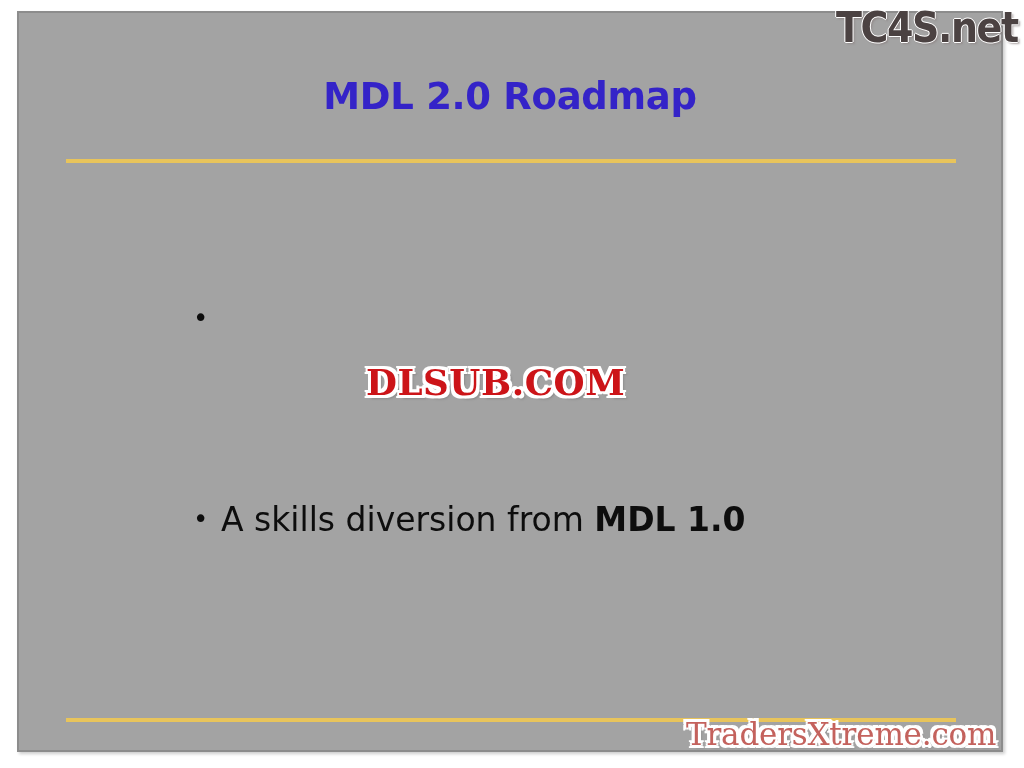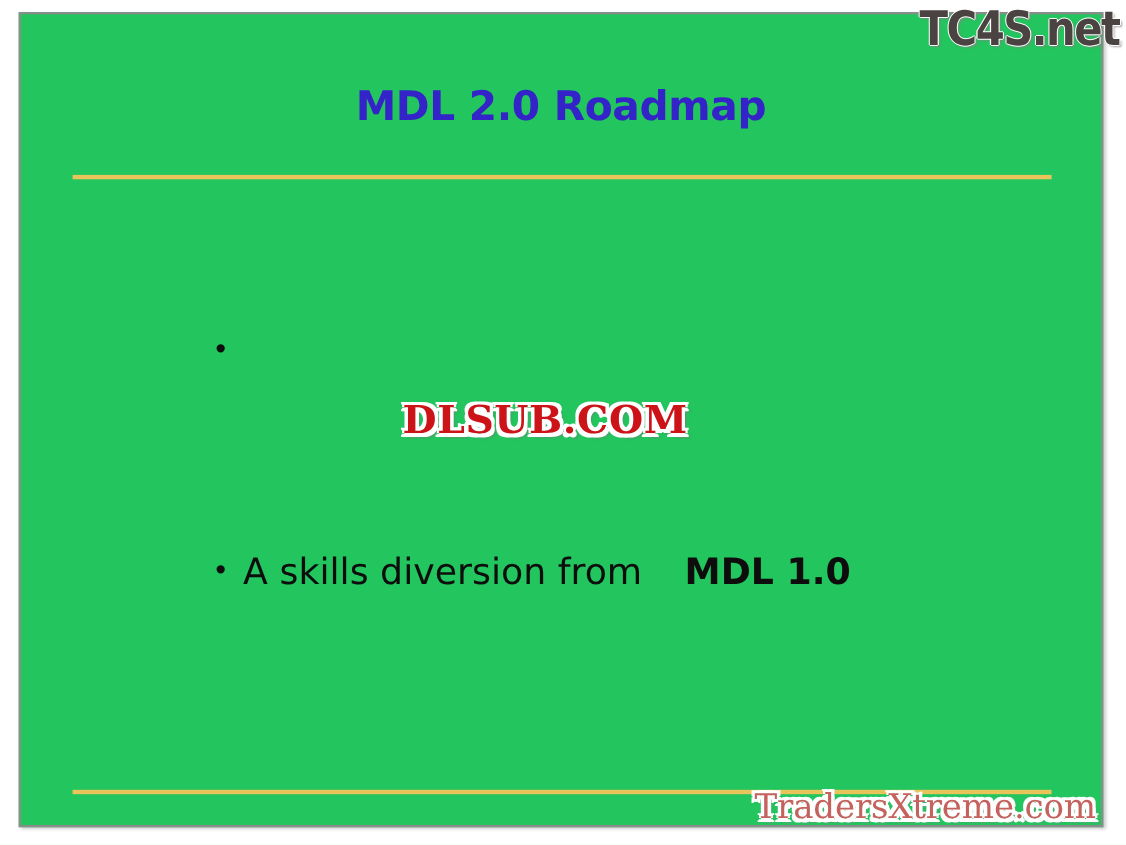--- a/index.html
+++ b/index.html
@@ -16,21 +16,21 @@
     position: relative;
   }
 
   
   #slide-frame {
     position: absolute;
     left: 17px;
     top: 11px;
     width: 986px;
     height: 741px;
-    background: #22c55e;
+    background: #a3a3a3;
     border: 2px solid #8c8c8c;
     box-sizing: border-box;
     box-shadow: 2px 2px 3px rgba(0,0,0,0.20);
   }
 
   
   #slide-title {
     position: absolute;
     left: 0;
     top: 62px;
@@ -78,21 +78,21 @@
     line-height: 51px;
     text-align: left;
     padding-left: 14px;
     box-sizing: border-box;
     color: #0d0d0d;
   }
   .bullet-text {
     flex: 1 1 auto;
     max-width: 640px;
   }
-  .bullet-text .strong { font-weight: bold; margin-left: 28px; }
+  .bullet-text .strong { font-weight: bold; }
 
   
   #watermark-dlsub {
     position: absolute;
     left: 366px;
     top: 362px;
     font-family: "DejaVu Serif", "Liberation Serif", serif;
     font-size: 35px;
     font-weight: bold;
     letter-spacing: 0.5px;

